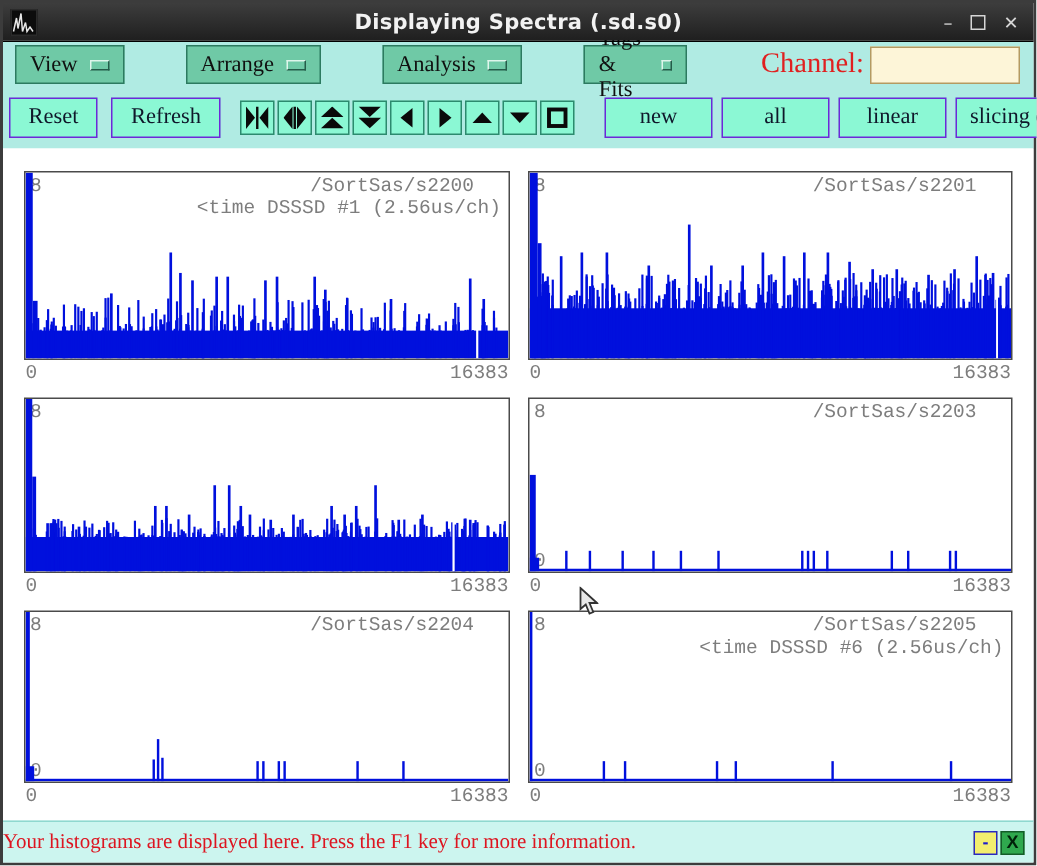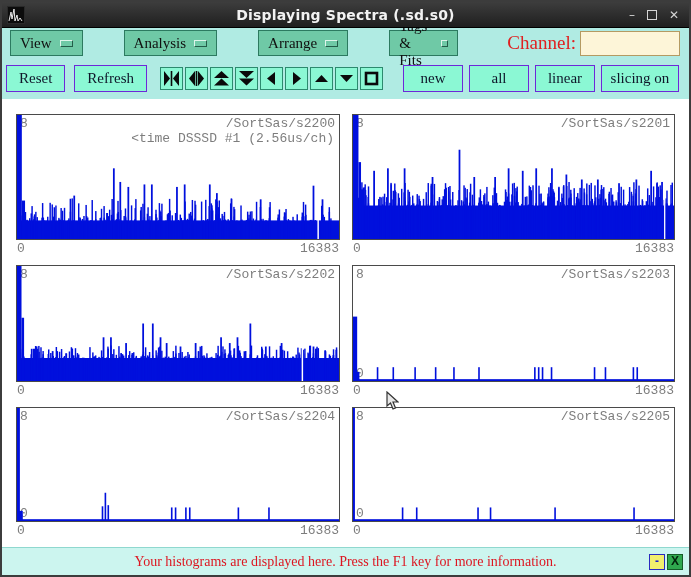--- a/index.html
+++ b/index.html
@@ -77,21 +77,21 @@
   .tool-btn { margin-right:9px; }
   .icon-btn {
     width:23px; height:23px; padding:0; margin-right:2px;
     background:var(--pale-btn,#8bf8d4);
     border:1px solid #2c8a6e;
     display:flex; align-items:center; justify-content:center; cursor:pointer;
   }
   .icon-btn svg { display:block; }
   .iconset { display:flex; align-items:center; margin-left:4px; }
   .rightbtns { display:flex; align-items:center; margin-left:18px; gap:6px; }
-  .wide-btn { width:60px; text-align:center; padding:0; }
+  .wide-btn { width:72px; text-align:center; padding:0; }
   .wide-btn.slicing { width:78px; }
 
   
   .main {
     flex:1 1 auto; background:#ffffff;
     padding:15px 13px 0 14px;
     display:grid; grid-template-columns:324px 323px; column-gap:12px;
     align-content:start;
     overflow:hidden; position:relative;
   }
@@ -100,38 +100,38 @@
     position:relative; background:#ffffff;
     border:1px solid #4a4a4a; overflow:hidden; width:100%;
   }
   .hist-box.r0 { height:126px; } .hist-box.r1 { height:117px; } .hist-box.r2 { height:115px; }
   .hist-txt {
     position:absolute; font-family:"Liberation Mono","DejaVu Sans Mono",monospace;
     font-size:13px; color:#7d7d7d; line-height:15px; z-index:1; white-space:pre;
   }
   .ymax { top:1px; left:3px; }
   .ymin { bottom:0px; left:3px; }
-  .pname { top:1px; right:4px; }
+  .pname { top:1px; right:23px; }
   .psub  { top:16px; right:5px; }
   .hist-svg { position:absolute; left:0; top:0; width:100%; height:100%; z-index:2; }
   .axisrow {
     display:flex; justify-content:space-between;
     font-family:"Liberation Mono","DejaVu Sans Mono",monospace;
     font-size:13px; color:#7d7d7d; line-height:16px; height:17px; padding:1px 1px 0 1px;
   }
 
   
   .statusbar {
     flex:0 0 28px; height:28px;
     background:var(--status-bg,#ccf5ef);
     border-top:1px solid #8fd8cf;
     display:flex; align-items:center; position:relative;
   }
   .status-msg {
-    position:absolute; left:0; right:0; text-align:center;
+    position:absolute; left:0; right:0; text-align:left;
     color:var(--status-red,#dd1520); font-size:14px;
   }
   .status-ctls { margin-left:auto; display:flex; gap:2px; padding-right:6px; z-index:2; }
   .mini-btn {
     width:16px; height:16px; font-size:12px; font-weight:bold; line-height:13px;
     text-align:center; cursor:pointer; font-family:"Liberation Sans",sans-serif;
   }
   .mini-minus { background:var(--minus-yellow,#f2ee6e); color:#1c1ccc; border:1px solid #2a2ac0; }
   .mini-close { background:var(--close-green,#2fa84e); color:#00220a; border:1px solid #145c28; }
 
@@ -157,25 +157,25 @@
   </div>
 
   <div class="striprows">
 
     <div class="menurow">
       <div class="menu-btn">
         <span>View</span>
         <span class="menu-ind"></span>
       </div>
       <div class="menu-btn">
+        <span>Arrange</span>
+        <span class="menu-ind"></span>
+      </div>
+      <div class="menu-btn">
         <span>Analysis</span>
-        <span class="menu-ind"></span>
-      </div>
-      <div class="menu-btn">
-        <span>Arrange</span>
         <span class="menu-ind"></span>
       </div>
       <div class="menu-btn">
         <span>Tags &amp; Fits</span>
         <span class="menu-ind"></span>
       </div>
       <div class="channel-wrap">
         <span class="channel-label">Channel:</span>
         <input class="channel-input" value="" style="">
       </div>
@@ -877,21 +877,20 @@
           </svg>
         </div>
         <div class="axisrow">
           <span>0</span>
           <span>16383</span>
         </div>
       </div>
       <div class="cell">
         <div class="hist-box r1">
           <span class="hist-txt ymax">8</span>
-          <span class="hist-txt pname">/SortSas/s2202</span>
           <span class="hist-txt ymin">0</span>
           <svg class="hist-svg" viewBox="0 0 100 100" preserveAspectRatio="none">
             <rect x="0" y="80" width="100" height="20" fill="#0010dd"></rect>
             <rect x="92.60668589463458" y="73.2002261472326" width="0.45" height="26.799773852767398" fill="#0010dd"></rect>
             <rect x="34.497509729629385" y="77.48504389633146" width="0.45" height="22.51495610366854" fill="#0010dd"></rect>
             <rect x="35.561711081163956" y="75.65225232130864" width="0.45" height="24.347747678691366" fill="#0010dd"></rect>
             <rect x="31.716754717193545" y="78.84843394976946" width="0.45" height="21.151566050230546" fill="#0010dd"></rect>
             <rect x="17.216965588601308" y="77.96575008051869" width="0.45" height="22.034249919481315" fill="#0010dd"></rect>
             <rect x="57.852264274470514" y="77.66113639226086" width="0.45" height="22.33886360773915" fill="#0010dd"></rect>
             <rect x="66.23902118313127" y="77.66389227209442" width="0.45" height="22.336107727905592" fill="#0010dd"></rect>
@@ -1231,20 +1230,21 @@
         </div>
         <div class="axisrow">
           <span>0</span>
           <span>16383</span>
         </div>
       </div>
       <div class="cell">
         <div class="hist-box r2">
           <span class="hist-txt ymax">8</span>
           <span class="hist-txt pname">/SortSas/s2205</span>
+          <span class="hist-txt psub">&lt;time DSSSD #6 (2.56us/ch)</span>
           <span class="hist-txt ymin">0</span>
           <svg class="hist-svg" viewBox="0 0 100 100" preserveAspectRatio="none">
             <rect x="0" y="98.4" width="100" height="1.6" fill="#0010dd"></rect>
             <rect x="15.2" y="88" width="0.5" height="12" fill="#0010dd"></rect>
             <rect x="19.6" y="88" width="0.5" height="12" fill="#0010dd"></rect>
             <rect x="38.7" y="88" width="0.5" height="12" fill="#0010dd"></rect>
             <rect x="42.6" y="88" width="0.5" height="12" fill="#0010dd"></rect>
             <rect x="62.7" y="88" width="0.5" height="12" fill="#0010dd"></rect>
             <rect x="87.3" y="88" width="0.5" height="12" fill="#0010dd"></rect>
             <rect x="0" y="0" width="0.6" height="100" fill="#0010dd"></rect>

